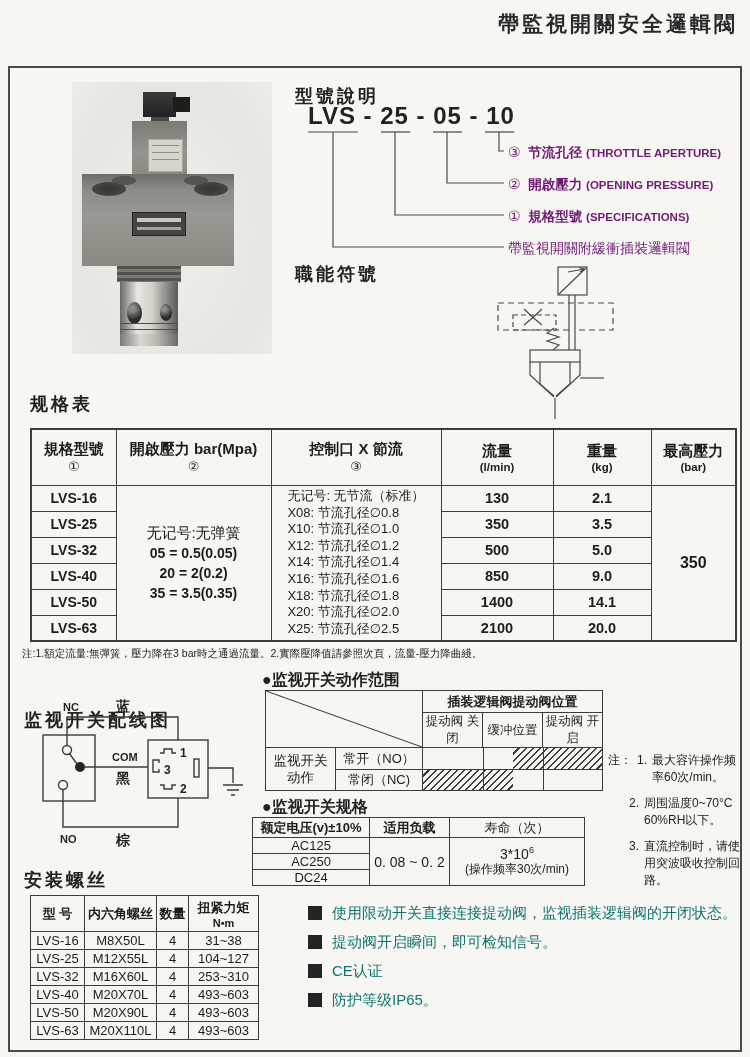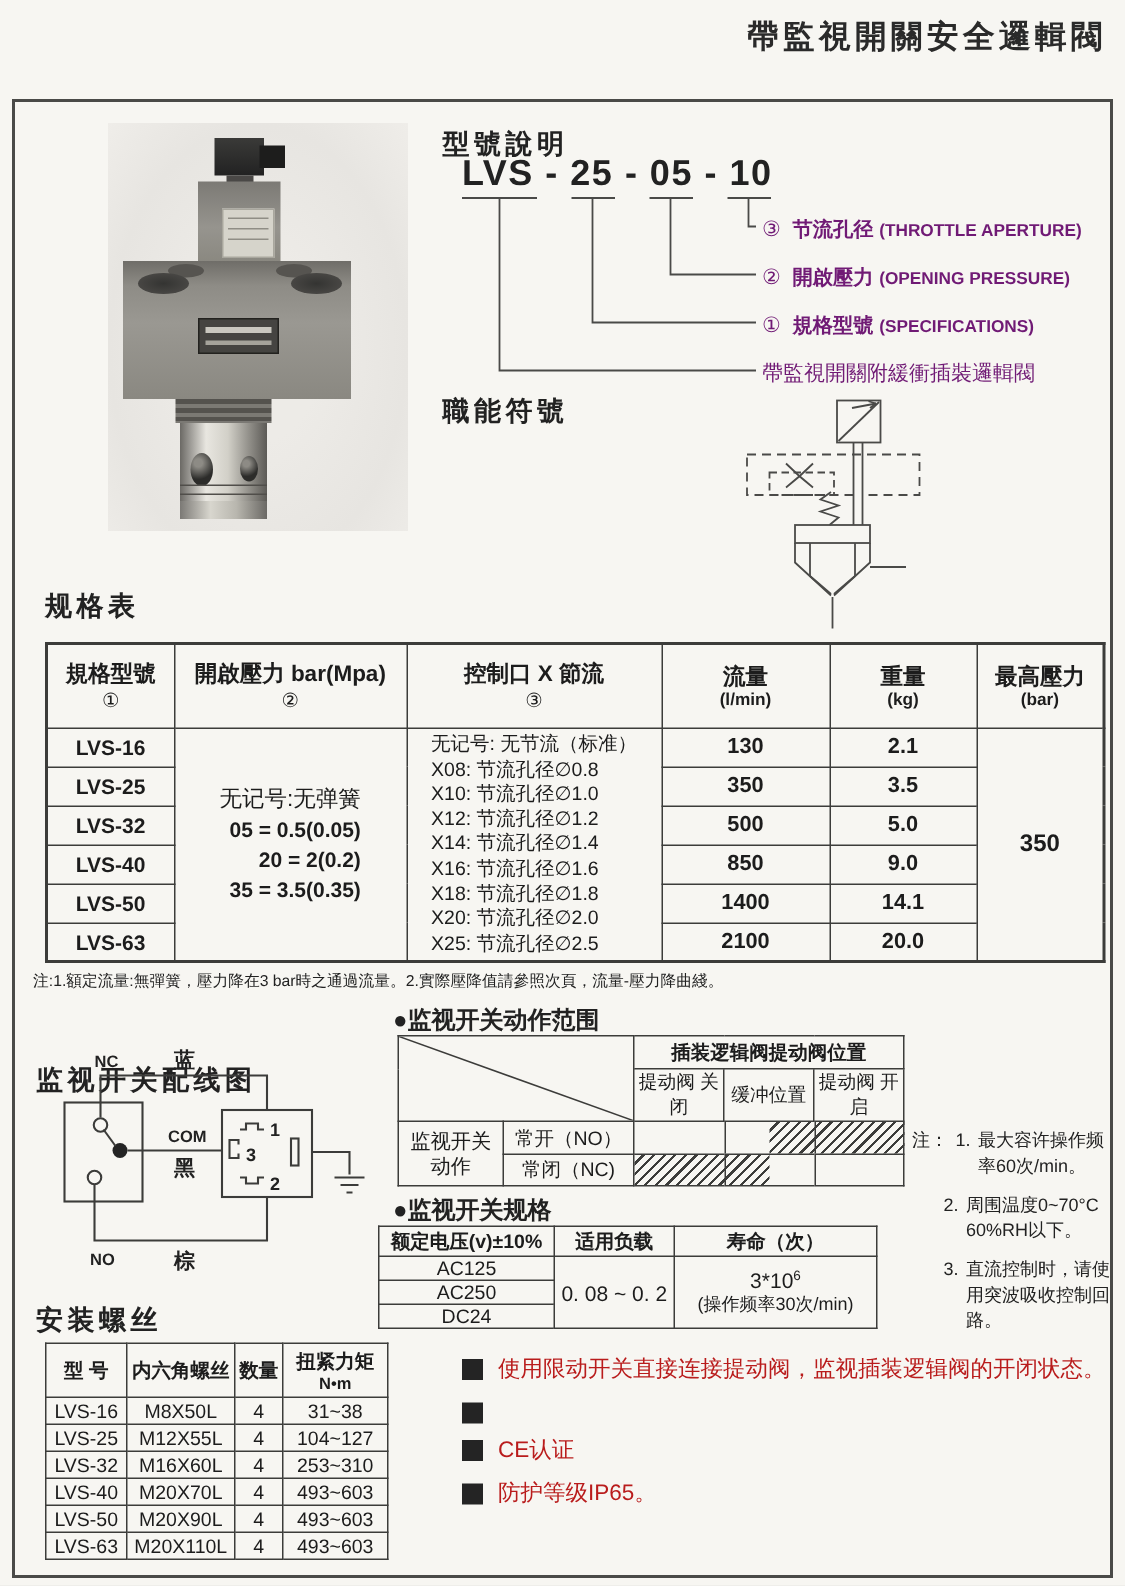--- a/index.html
+++ b/index.html
@@ -19,32 +19,32 @@
   .callout .num{font-size:14px;margin-right:4px;font-weight:normal;}
   .callout .en{font-size:11.5px;}
   table.dt{border-collapse:collapse;table-layout:fixed;}
   table.dt td{border:1px solid #3c3c3a;text-align:center;vertical-align:middle;padding:0;color:#1c1c1c;}
   table.spec{border:2px solid #3c3c3a;font-size:14px;}
   table.spec td.hd{font-size:15px;font-weight:bold;}
   table.spec td .unit{font-size:11.5px;font-weight:bold;}
   table.spec td .circ{font-size:13px;font-weight:normal;}
   .model-cell{font-weight:bold;font-size:14px;}
   .val-cell{font-weight:bold;font-size:14.5px;}
-  .optlist{display:inline-block;text-align:right;}
+  .optlist{display:inline-block;text-align:center;}
   .optlist div{line-height:20px;}
   .opt-first{font-size:15px;}
   .opt-bold{font-weight:bold;font-size:14px;}
   .thr-list{display:inline-block;text-align:left;font-size:13px;}
   .thr-list div{line-height:16.6px;white-space:nowrap;}
   .note-text{font-size:10.5px;color:#222;letter-spacing:0px;}
   .hatch{position:absolute;top:0;bottom:0;background:repeating-linear-gradient(135deg,rgba(0,0,0,0) 0 3.5px,#3c3c3a 3.5px 5px);}
   .vsep{position:absolute;top:0;bottom:0;width:1px;background:#3c3c3a;}
   .diag-svg{position:absolute;inset:0;width:100%;height:100%;}
   table.small{font-size:13px;}
-  .feat-item{display:flex;gap:10px;margin-bottom:7px;font-size:15px;line-height:22px;color:#b91c1c;}
+  .feat-item{display:flex;gap:10px;margin-bottom:7px;font-size:15px;line-height:22px;color:#0f766e;}
   .feat-bullet{flex:0 0 14px;width:14px;height:14px;background:#242424;margin-top:4px;}
   .side-note{font-size:12px;line-height:17px;color:#222;}
   .side-note .sn-item{display:flex;gap:5px;margin-bottom:9px;}
   sup{font-size:9px;}
   svg text{font-family:"Liberation Sans","DejaVu Sans",sans-serif;fill:#222;}
   
   .photo{background:radial-gradient(ellipse at 50% 55%, #edebe7 30%, #e7e5e1 70%, #efede9 100%);}
   .ph{position:absolute;}
 </style>
 </head>
@@ -333,21 +333,21 @@
   <table class="abs dt small" style="left:252px;top:817px;width:332px;">
     <colgroup>
         <col style="width:117px">
         <col style="width:80px">
         <col style="width:135px">
       </colgroup>
     <tbody>
         <tr style="height:20px;">
       <td style="font-weight:bold;">额定电压(v)±10%</td>
       <td style="font-weight:bold;">适用负载</td>
-      <td style="font-weight:bold;">寿命（次）</td>
+      <td style="font-weight:normal;">寿命（次）</td>
     </tr>
     <tr style="height:16px;">
       <td>AC125</td>
       <td rowspan="3" style="font-size:14px;">0. 08 ~ 0. 2</td>
       <td rowspan="3">
         <div style="font-size:14px;"><span>3*10</span><sup>6</sup></div>
         <div style="font-size:12px;">(操作频率30次/min)</div>
       </td>
     </tr>
     <tr style="height:16px;">
@@ -433,20 +433,21 @@
   </tbody>
     </table>
 
   <div class="abs" style="left:308px;top:902px;width:432px;">
     <div class="feat-item">
         <span class="feat-bullet"></span>
         <span>使用限动开关直接连接提动阀，监视插装逻辑阀的开闭状态。</span>
       </div>
     <div class="feat-item">
         <span class="feat-bullet"></span>
+        <span>提动阀开启瞬间，即可检知信号。</span>
       </div>
     <div class="feat-item">
         <span class="feat-bullet"></span>
         <span>CE认证</span>
       </div>
     <div class="feat-item">
         <span class="feat-bullet"></span>
         <span>防护等级IP65。</span>
       </div>
   </div>

